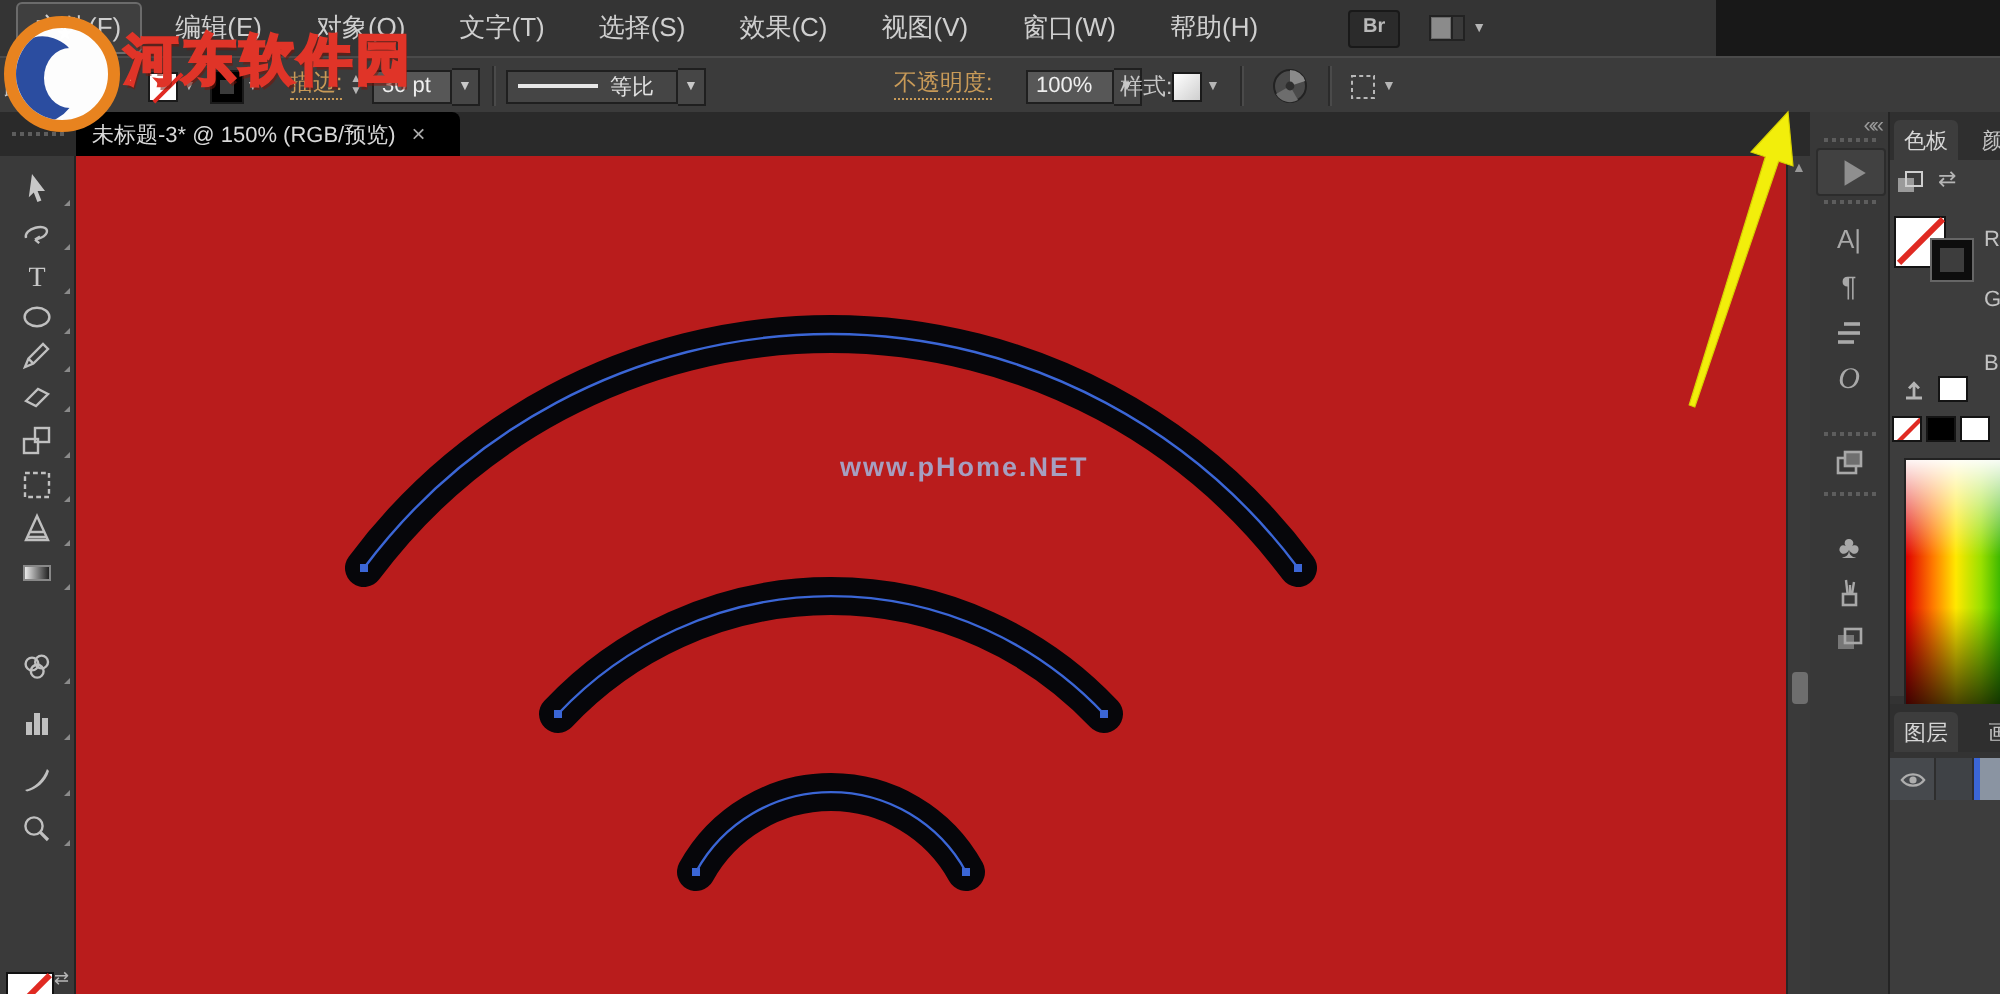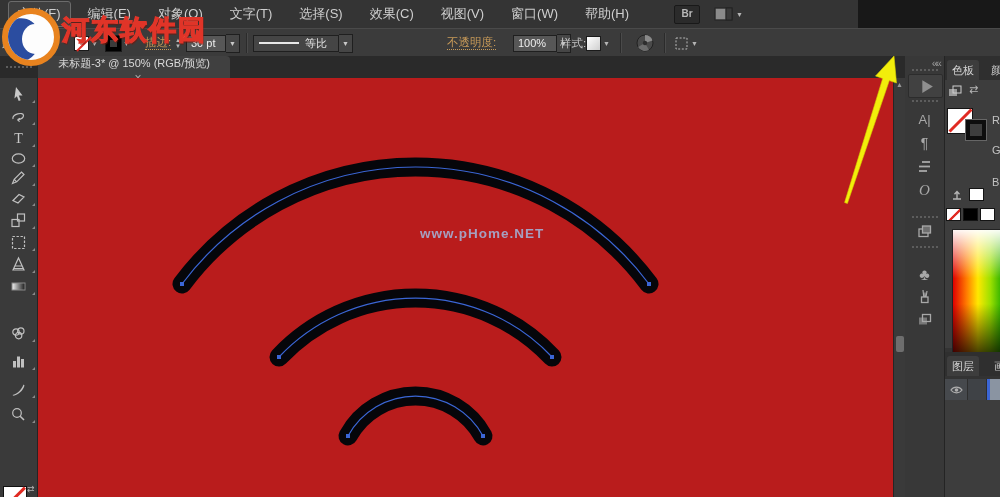--- a/index.html
+++ b/index.html
@@ -31,22 +31,22 @@
   .valbtn{height:17px;width:13px;background:#464646;border:1px solid #1f1f1f;border-left:none;color:#c9c9c9;
           font-size:7px;display:flex;align-items:center;justify-content:center;}
   .stepper{display:flex;flex-direction:column;justify-content:center;color:#b5b5b5;font-size:6px;line-height:6px;}
   .dropline{height:17px;background:#454545;border:1px solid #1f1f1f;display:flex;align-items:center;padding:0 5px;box-sizing:border-box;color:#e2e2e2;font-size:11px;}
   .dropline .line{background:#e8e8e8;margin-right:6px;}
   .cbsep{position:absolute;top:4px;width:1px;height:20px;background:#2b2b2b;border-right:1px solid #4a4a4a;}
   .align-group{position:absolute;top:33px;display:flex;gap:4px;}
   .align-ic{width:17px;height:17px;display:flex;align-items:center;justify-content:center;}
   
   #tabbar{position:absolute;left:0;top:56px;width:905px;height:22px;background:#2a2a2a;}
-  #doc-tab{position:absolute;left:38px;top:0;width:192px;height:22px;background:#404040;border-radius:4px 4px 0 0;
-           color:#d8d8d8;font-size:11px;display:flex;align-items:center;padding:0 8px;box-sizing:border-box;flex-direction:column;}
+  #doc-tab{position:absolute;left:38px;top:0;width:192px;height:22px;background:#000000;border-radius:4px 4px 0 0;
+           color:#d8d8d8;font-size:11px;display:flex;align-items:center;padding:0 8px;box-sizing:border-box;}
   #doc-tab .close{margin-left:8px;color:#aaa;font-size:12px;}
   .handle-dots{background:repeating-linear-gradient(90deg,#5d5d5d 0 2px,transparent 2px 4px);height:2px;}
   
   #toolbar{position:absolute;left:0;top:78px;width:38px;height:419px;background:#3a3a3a;border-right:1px solid #242424;box-sizing:border-box;}
   .tool{position:absolute;left:0;width:37px;height:20px;display:flex;align-items:center;justify-content:center;}
   .tool::after{content:"";position:absolute;right:2px;bottom:1px;border-left:3px solid transparent;border-bottom:3px solid #8a8a8a;}
   #tb-proxy{position:absolute;left:0;top:404px;width:38px;height:93px;}
   .proxy-fill{position:absolute;left:3px;top:4px;width:22px;height:22px;background:#fff;border:1px solid #111;}
   .proxy-fill .slash{position:absolute;left:-3px;top:9px;width:28px;height:3px;background:#e02a22;transform:rotate(-45deg);}
   .proxy-swap{position:absolute;left:27px;top:2px;color:#b5b5b5;font-size:9px;}

